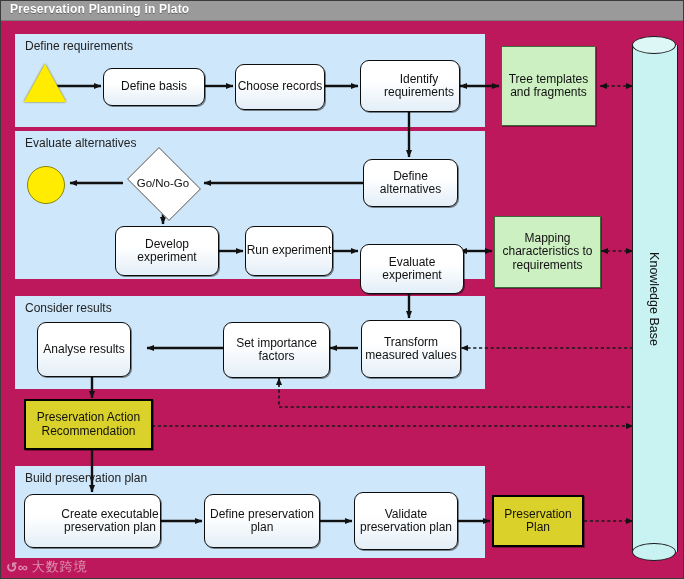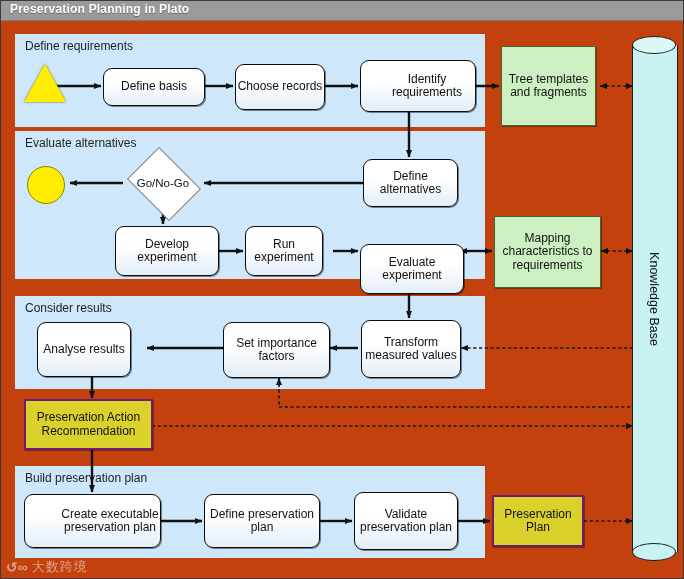--- a/index.html
+++ b/index.html
@@ -1,36 +1,36 @@
 <!DOCTYPE html>
 <html><head>
 <meta charset="utf-8">
 <style>
   html,body{margin:0;padding:0;background:#808080;}
   body{font-family:"Liberation Sans","DejaVu Sans",sans-serif;}
-  #canvas{position:relative;width:684px;height:579px;background:#c2410c;overflow:hidden;}
+  #canvas{position:relative;width:684px;height:579px;background:#be185d;overflow:hidden;}
   #frame{position:absolute;left:0;top:0;width:684px;height:579px;box-sizing:border-box;border:1px solid #3b3b3b;}
 
   .titlebar{position:absolute;left:0;top:0;width:684px;height:20px;background:#9a9a9a;
             border-bottom:1px solid #7a7a7a;}
   .titlebar .t{position:absolute;left:10px;top:2px;font-size:12px;font-weight:bold;color:#ffffff;
             letter-spacing:.2px;text-shadow:0 1px 0 rgba(0,0,0,.35);}
 
   .lane{position:absolute;background:#cfe7fa;box-sizing:border-box;}
   .lane .lane-title{position:absolute;left:10px;top:5px;font-size:12px;color:#222;white-space:nowrap;}
 
   .node{position:absolute;box-sizing:border-box;display:flex;align-items:center;justify-content:center;
         text-align:center;font-size:12px;color:#111;line-height:1.12;z-index:6;}
 
   .task{background:linear-gradient(180deg,#ffffff 0%,#ffffff 40%,#e3eef7 100%);
         border:1.6px solid #0d0d0d;border-radius:9px;
         box-shadow:1px 1px 0 rgba(0,0,0,.45);}
 
   .artifact-green{background:#cdf0c2;border:1.6px solid #3d6b38;box-shadow:1px 1px 0 rgba(0,0,0,.35);}
-  .artifact-yellow{background:#dad22a;border:2px solid #701a75;box-shadow:1px 1px 0 rgba(0,0,0,.35);}
+  .artifact-yellow{background:#dad22a;border:2px solid #000000;box-shadow:1px 1px 0 rgba(0,0,0,.35);}
 
   .diamond{position:absolute;z-index:6;}
   .diamond .dshape{position:absolute;left:0;top:0;width:100%;height:100%;
         background:#ffffff;border:1.6px solid #111;
         transform:rotate(45deg) scale(.705);}
   .diamond .dlabel{position:absolute;left:0;top:0;width:100%;height:100%;
         display:flex;align-items:center;justify-content:center;font-size:11.5px;color:#111;z-index:2;}
 
   .start-tri{position:absolute;z-index:6;width:0;height:0;}
   .end-circle{position:absolute;z-index:6;border-radius:50%;background:#ffec00;border:1.5px solid #8a8500;}
@@ -150,21 +150,21 @@
   <div class="start-tri" style="left:24px;top:64px;border-left:21px solid transparent;border-right:21px solid transparent;border-bottom:38px solid #ffec00;filter:drop-shadow(0 0 0.8px #6d6a00);"></div>
 
   <div class="node task" style="left:103px;top:68px;width:102px;height:38px;">
     <span>Define basis</span>
   </div>
 
   <div class="node task" style="left:235px;top:64px;width:90px;height:46px;justify-content:center;">
     <span>Choose records</span>
   </div>
 
-  <div class="node task" style="left:360px;top:60px;width:116px;height:52px;padding-left:18px;">
+  <div class="node task" style="left:360px;top:60px;width:100px;height:52px;padding-left:18px;">
     <span>Identify requirements</span>
   </div>
 
   <div class="node artifact-green" style="left:501px;top:46px;width:95px;height:80px;">
     <span>Tree templates and fragments</span>
   </div>
 
   <div class="end-circle" style="left:27px;top:166px;width:36px;height:36px;"></div>
 
   <div class="diamond" style="left:122px;top:152px;width:82px;height:62px;">
@@ -173,21 +173,21 @@
   </div>
 
   <div class="node task" style="left:363px;top:159px;width:95px;height:48px;">
     <span>Define alternatives</span>
   </div>
 
   <div class="node task" style="left:115px;top:226px;width:104px;height:50px;">
     <span>Develop experiment</span>
   </div>
 
-  <div class="node task" style="left:245px;top:226px;width:78px;height:50px;">
+  <div class="node task" style="left:245px;top:226px;width:88px;height:50px;">
     <span>Run experiment</span>
   </div>
 
   <div class="node task" style="left:360px;top:244px;width:104px;height:50px;">
     <span>Evaluate experiment</span>
   </div>
 
   <div class="node artifact-green" style="left:494px;top:216px;width:107px;height:72px;padding:0 3px;">
     <span>Mapping characteristics to requirements</span>
   </div>

